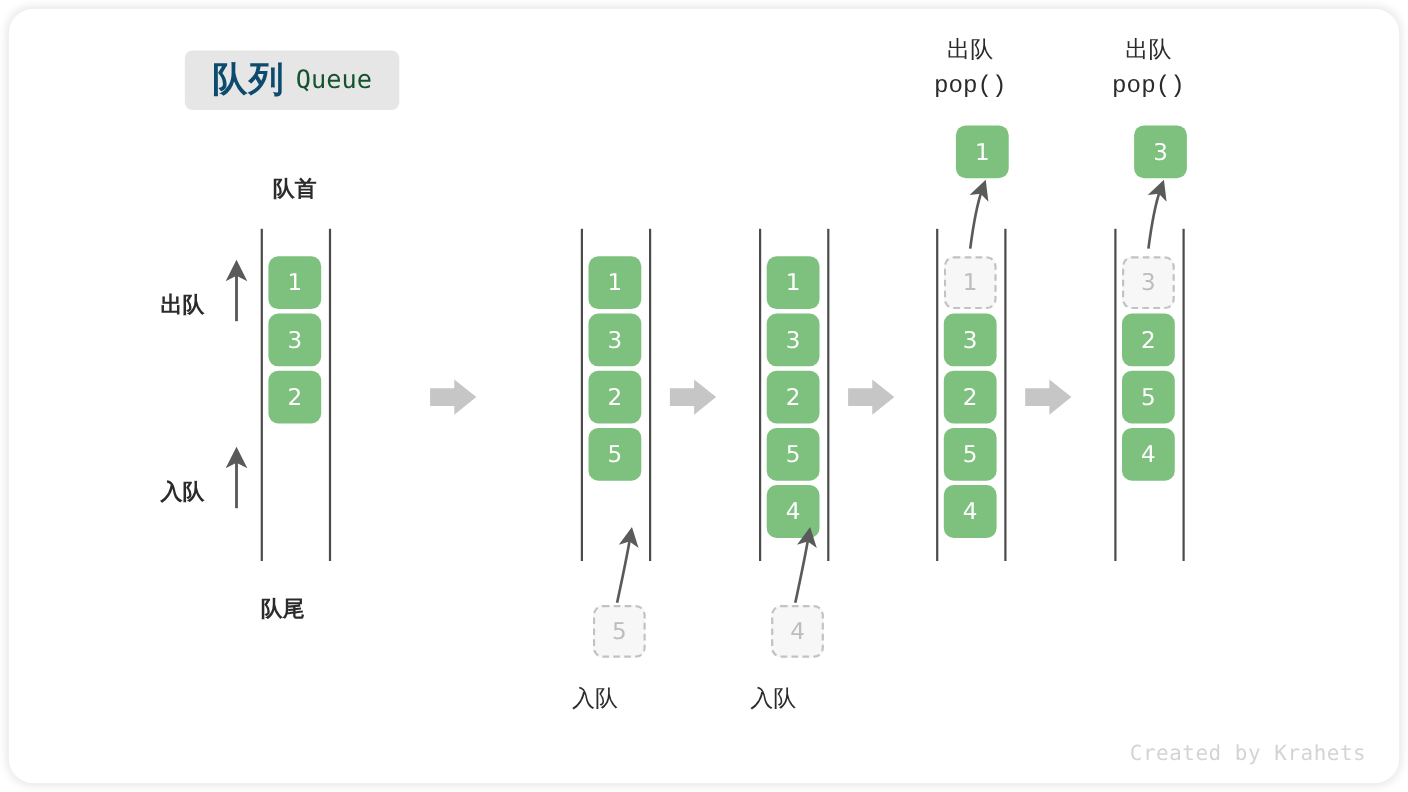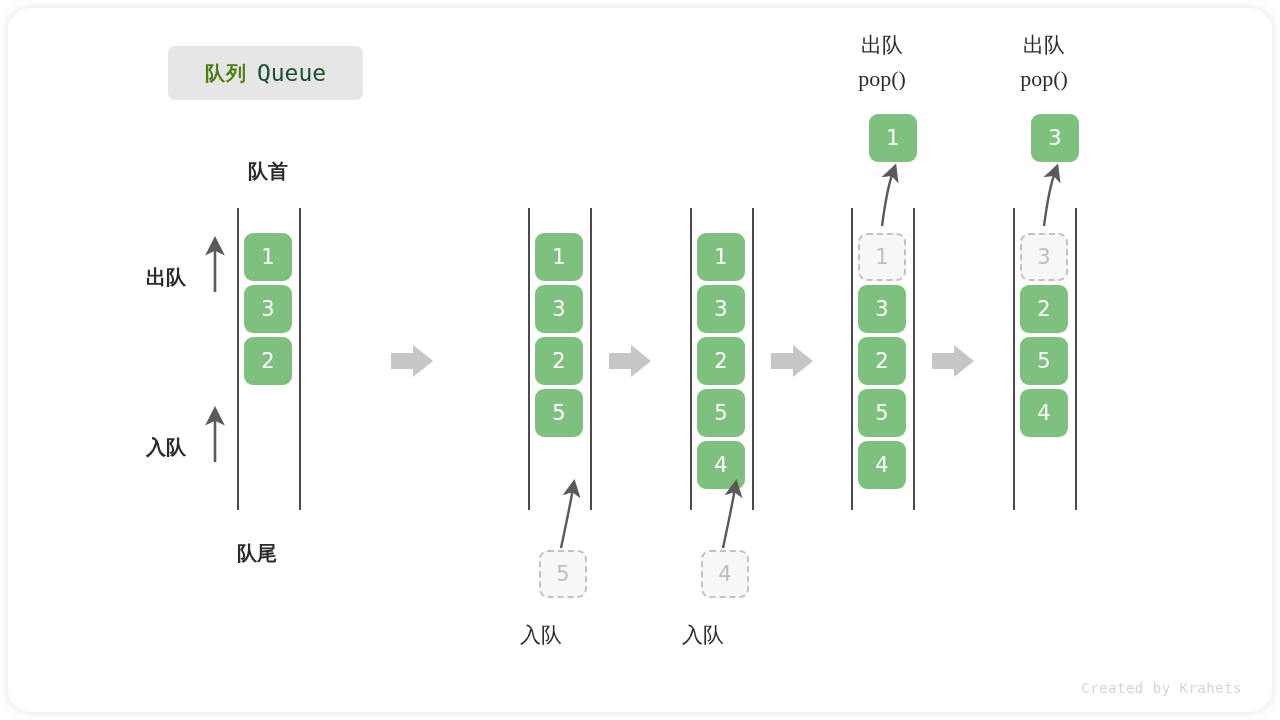--- a/index.html
+++ b/index.html
@@ -37,23 +37,23 @@
     height: 54px;
     background: #e6e6e6;
     border-radius: 7px;
     display: flex;
     align-items: center;
     justify-content: center;
     gap: 10px;
   }
   .title-cn {
     font-family: Liberation Serif, serif;
-    font-size: 20px;
+    font-size: 32px;
     font-weight: bold;
-    color: #4d7c0f;
+    color: #0c4a6e;
     letter-spacing: 1px;
   }
   .title-en {
     font-family: "DejaVu Sans Mono", "Liberation Mono", monospace;
     font-size: 23px;
     color: #14532d;
   }
 
   
   .rail {
@@ -98,34 +98,34 @@
     white-space: nowrap;
   }
   .op-cn {
     font-family: "DejaVu Sans", "Liberation Sans", sans-serif;
     font-size: 21px;
     color: #2b2b2b;
     display: block;
     line-height: 34px;
   }
   .op-code {
-    font-family: Liberation Serif, serif;
+    font-family: Liberation Mono, monospace;
     font-size: 22px;
     color: #2b2b2b;
     display: block;
     line-height: 34px;
   }
   .op-arg { color: #3f9a4f; font-weight: bold; }
 
   .credit {
     position: absolute;
     right: 38px;
     bottom: 24px;
     font-family: "DejaVu Sans Mono", "Liberation Mono", monospace;
-    font-size: 14px;
+    font-size: 19px;
     color: #d4d4d4;
     letter-spacing: 0.5px;
   }
   svg.overlay {
     position: absolute;
     left: 0; top: 0;
     width: 1280px; height: 720px;
     pointer-events: none;
   }
 </style>

